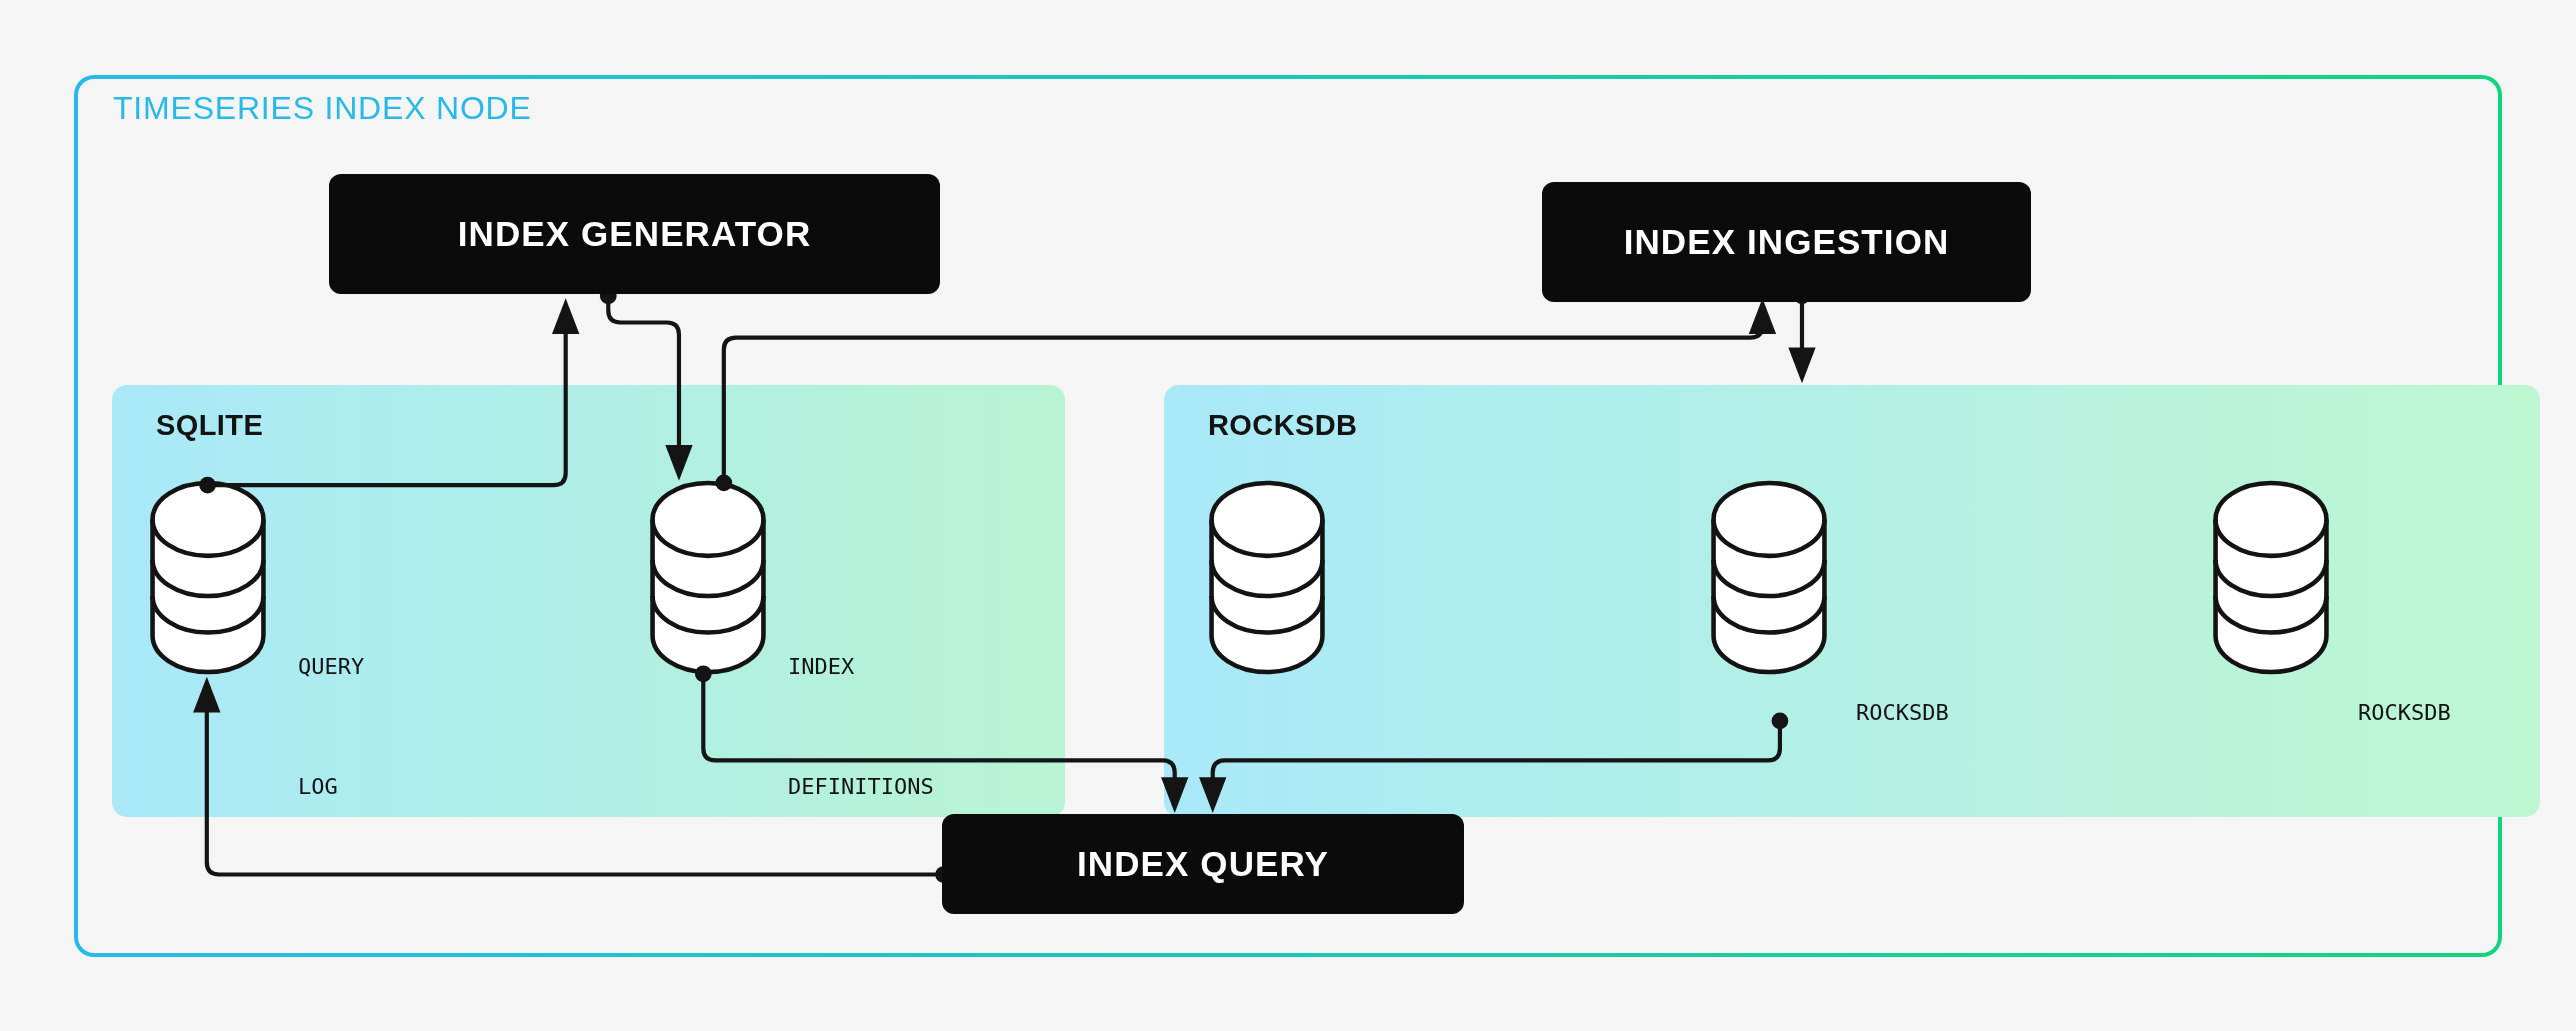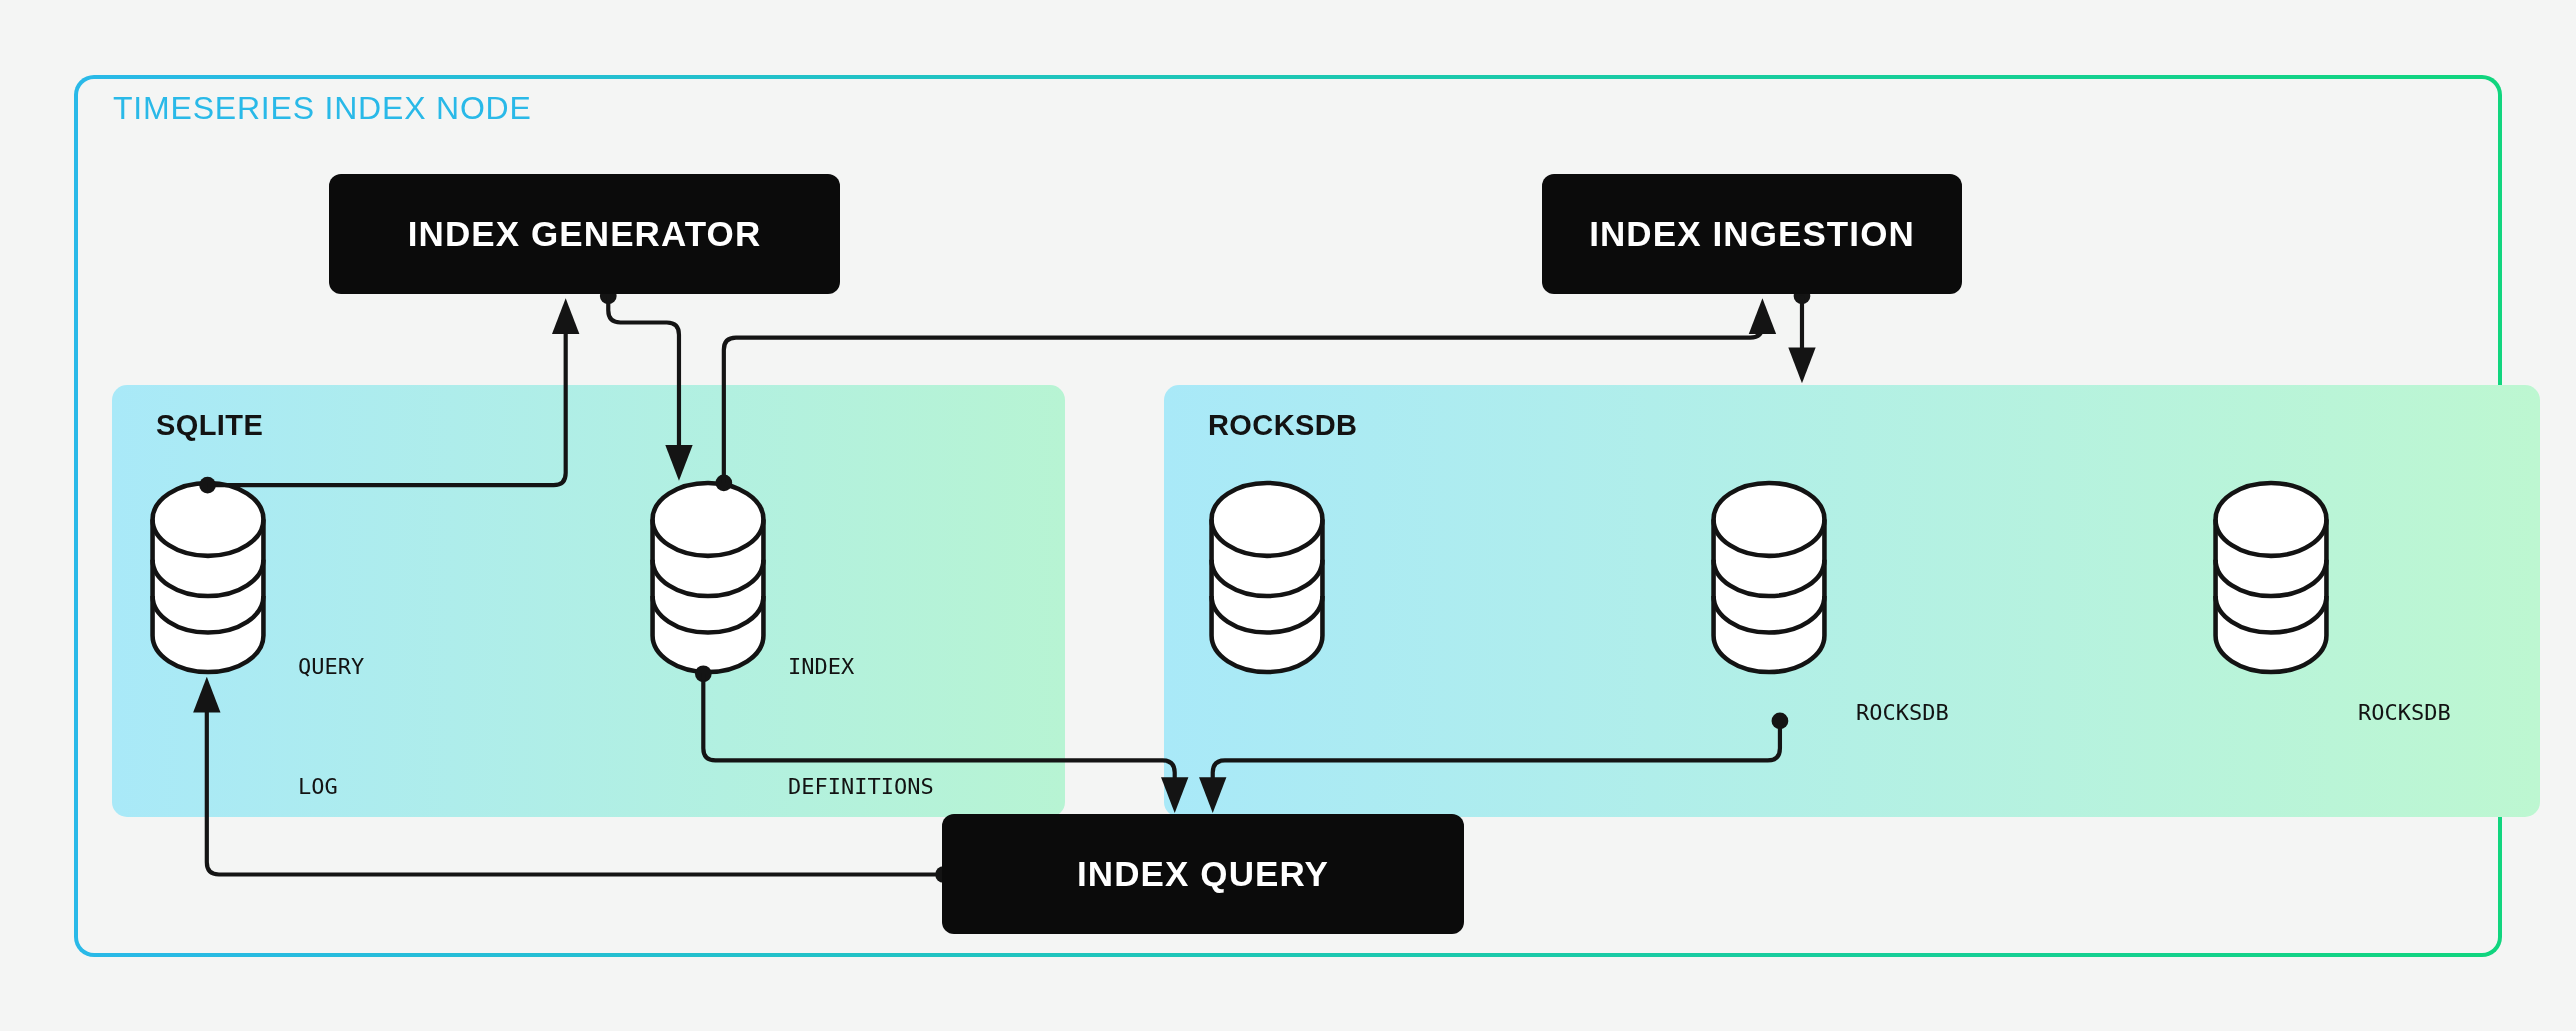--- a/index.html
+++ b/index.html
@@ -14,23 +14,23 @@
   .frame{position:absolute;left:74px;top:75px;width:2428px;height:882px;
          border-radius:20px;box-sizing:border-box;padding:3.8px;z-index:1;
          background:linear-gradient(90deg,var(--accent-cyan),var(--accent-green));}
   .frame-inner{width:100%;height:100%;border-radius:16px;background:var(--background);}
   .title{position:absolute;left:113px;top:90px;z-index:5;
          font-size:32px;font-weight:normal;letter-spacing:0.8px;color:var(--accent-cyan);}
   
   .node{position:absolute;background:var(--node-bg);border-radius:12px;z-index:4;
         display:flex;align-items:center;justify-content:center;
         color:var(--node-text);font-size:35px;font-weight:bold;letter-spacing:1.1px;}
-  #node-index-generator{left:329px;top:174px;width:511px;height:120px;}
-  #node-index-ingestion{left:1542px;top:174px;width:420px;height:120px;}
-  #node-index-query{left:942px;top:814px;width:522px;height:120px;}
+  #node-index-generator{left:329px;top:174px;width:611px;height:120px;}
+  #node-index-ingestion{left:1542px;top:182px;width:489px;height:120px;}
+  #node-index-query{left:942px;top:814px;width:522px;height:100px;}
   
   .panel{position:absolute;top:385px;height:432px;border-radius:15px;z-index:2;}
   #panel-sqlite{left:112px;width:953px;
         background:linear-gradient(90deg,var(--panel-blue),#b7f4d3);}
   #panel-rocksdb{left:1164px;width:1376px;
         background:linear-gradient(90deg,var(--panel-blue),var(--panel-green));}
   .panel-label{position:absolute;left:44px;top:24px;font-size:29px;font-weight:bold;
         color:#131313;letter-spacing:0.4px;}
   .store{position:absolute;}
   .store-label{position:absolute;font-family:"DejaVu Sans Mono",monospace;

